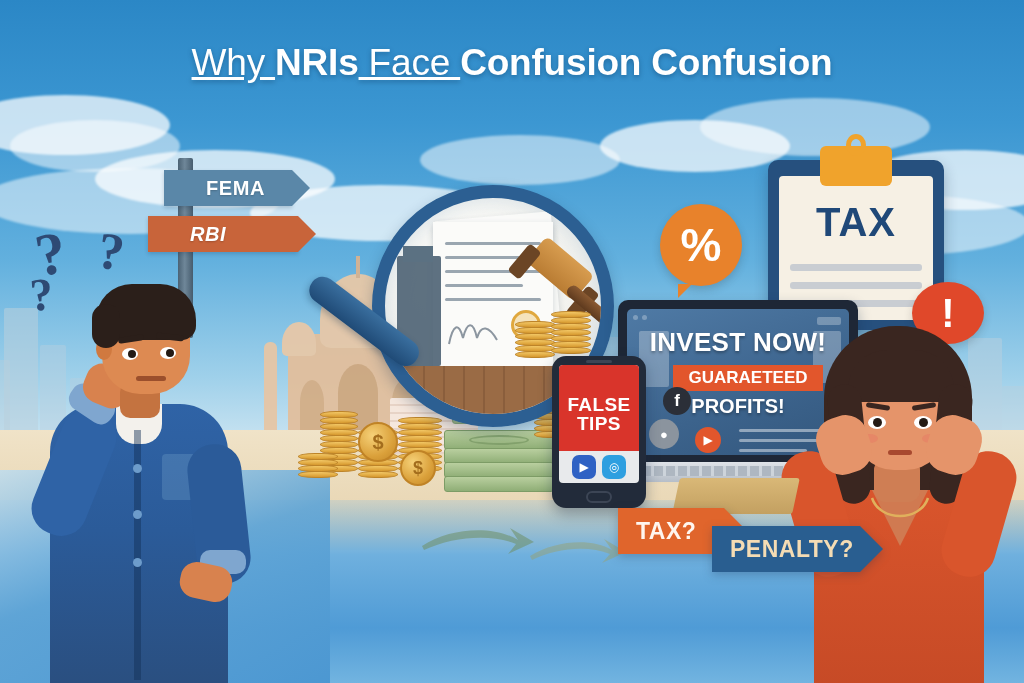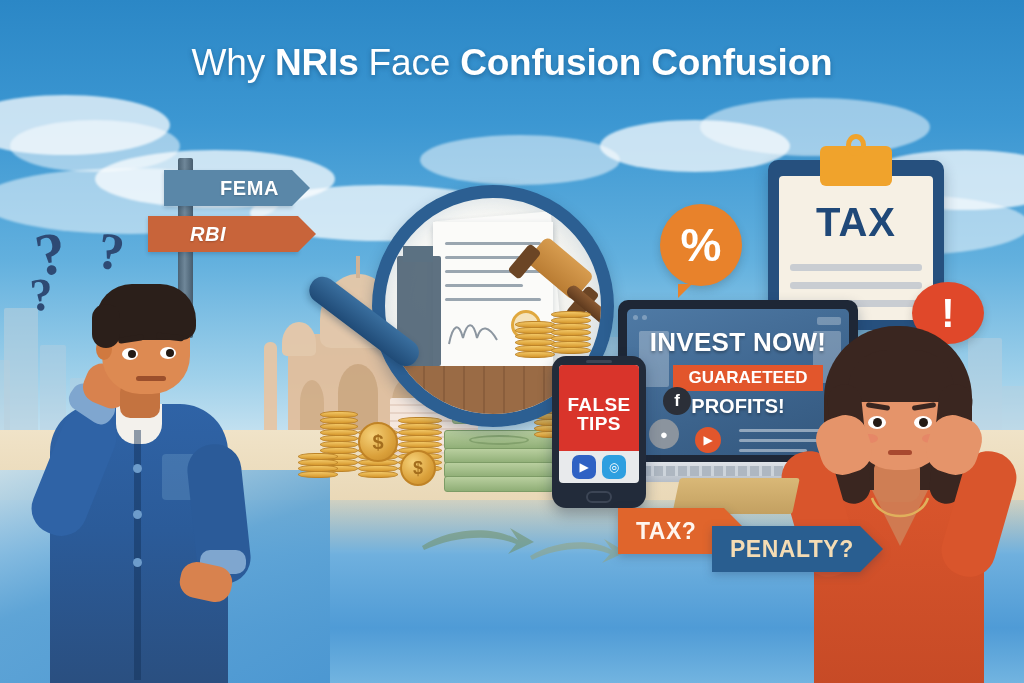--- a/index.html
+++ b/index.html
@@ -25,38 +25,38 @@
     background:linear-gradient(180deg,rgba(132,186,223,.25) 0%,#6fb0de 30%,#4f9bd6 70%,#72b4e0 100%);}
   .water2{position:absolute;left:0;top:470px;width:330px;height:213px;
     background:linear-gradient(160deg,rgba(190,220,238,.85) 0%,rgba(96,165,214,.9) 45%,rgba(74,150,209,.95) 100%);}
 
   
   #title{
     position:absolute;left:0;right:0;top:42px;text-align:center;
     color:#fff;font-size:37px;letter-spacing:-.2px;white-space:nowrap;
     text-shadow:0 2px 5px rgba(13,60,100,.45);
   }
-  #title .lt{font-weight:400;}
+  #title .lt{font-weight:400;text-decoration:underline;}
   #title .bd{font-weight:700;}
 
   
   #signpost{position:absolute;left:148px;top:158px;width:205px;height:180px;}
   .post{position:absolute;left:30px;top:0;width:15px;height:180px;
     background:linear-gradient(90deg,#4b6274,#6f8799 45%,#465c6e);border-radius:2px;}
   .sign{position:absolute;height:36px;display:flex;align-items:center;
     color:#fff;font-weight:700;font-size:20px;letter-spacing:.6px;
     box-shadow:0 2px 4px rgba(20,50,80,.22);}
   .sign span{margin-left:42px;text-shadow:0 1px 2px rgba(0,0,0,.2);}
   .sign::after{content:"";position:absolute;right:-18px;top:0;width:0;height:0;
     border-top:18px solid transparent;border-bottom:18px solid transparent;}
   .sign.blue{background:#5a87a8;}
   .sign.blue::after{border-left:18px solid #5a87a8;}
   .sign.orange{background:#c8643a;font-style:italic;}
   .sign.orange::after{border-left:18px solid #c8643a;}
-  .sign.s1{left:16px;top:12px;width:128px;padding-left:14px;}
+  .sign.s1{left:16px;top:12px;width:128px;}
   .sign.s2{left:0px;top:58px;width:150px;}
   .sign.s3{left:14px;top:108px;width:138px;}
 
   
   .qm{position:absolute;color:#2e4a74;font-weight:700;font-family:"Liberation Serif",serif;}
 
   
   .person{position:absolute;}
 
   

